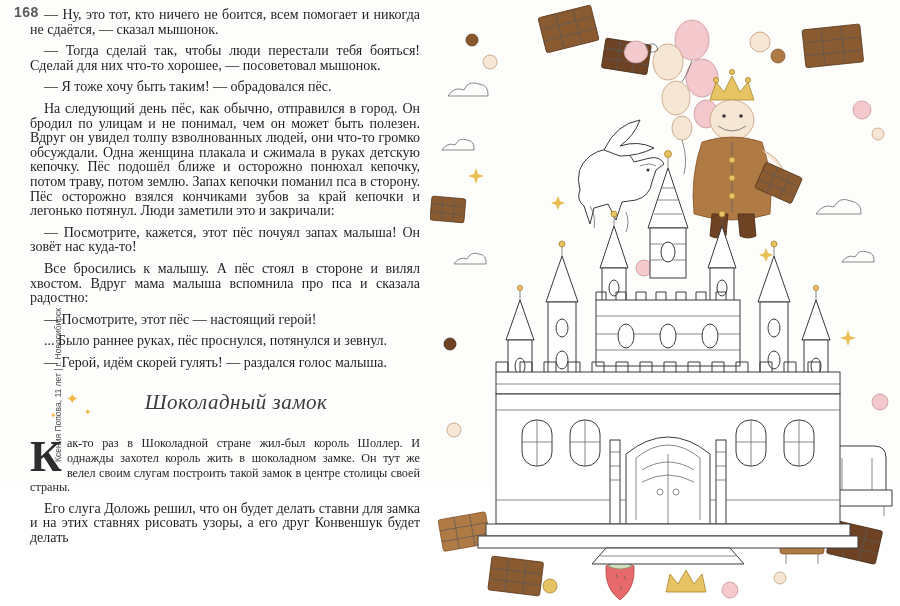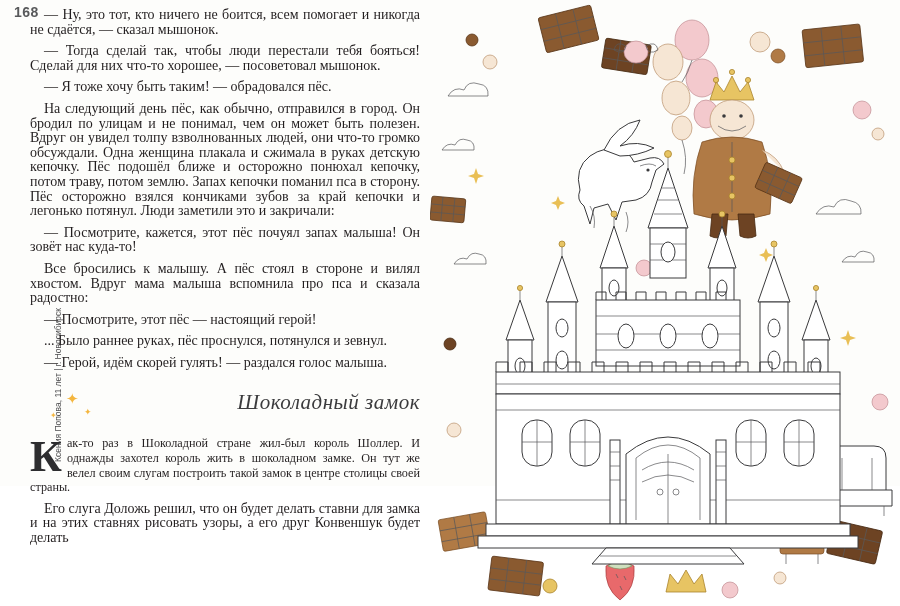--- a/index.html
+++ b/index.html
@@ -72,21 +72,21 @@
   .chapter-head {
     position: relative;
     margin: 20px 0 6px 0;
     height: 40px;
   }
   .chapter-title {
     font-family: "Liberation Serif", serif;
     font-style: italic;
     font-size: 21px;
     color: #3b3b3d;
-    text-align: right;
+    text-align: center;
     letter-spacing: 0.5px;
     padding-left: 22px;
   }
   .sparkle {
     position: absolute;
     color: #f4b63f;
     font-size: 13px;
     line-height: 1;
   }
   .sparkle.s1 { left: 36px; top: 2px; font-size: 15px; }

